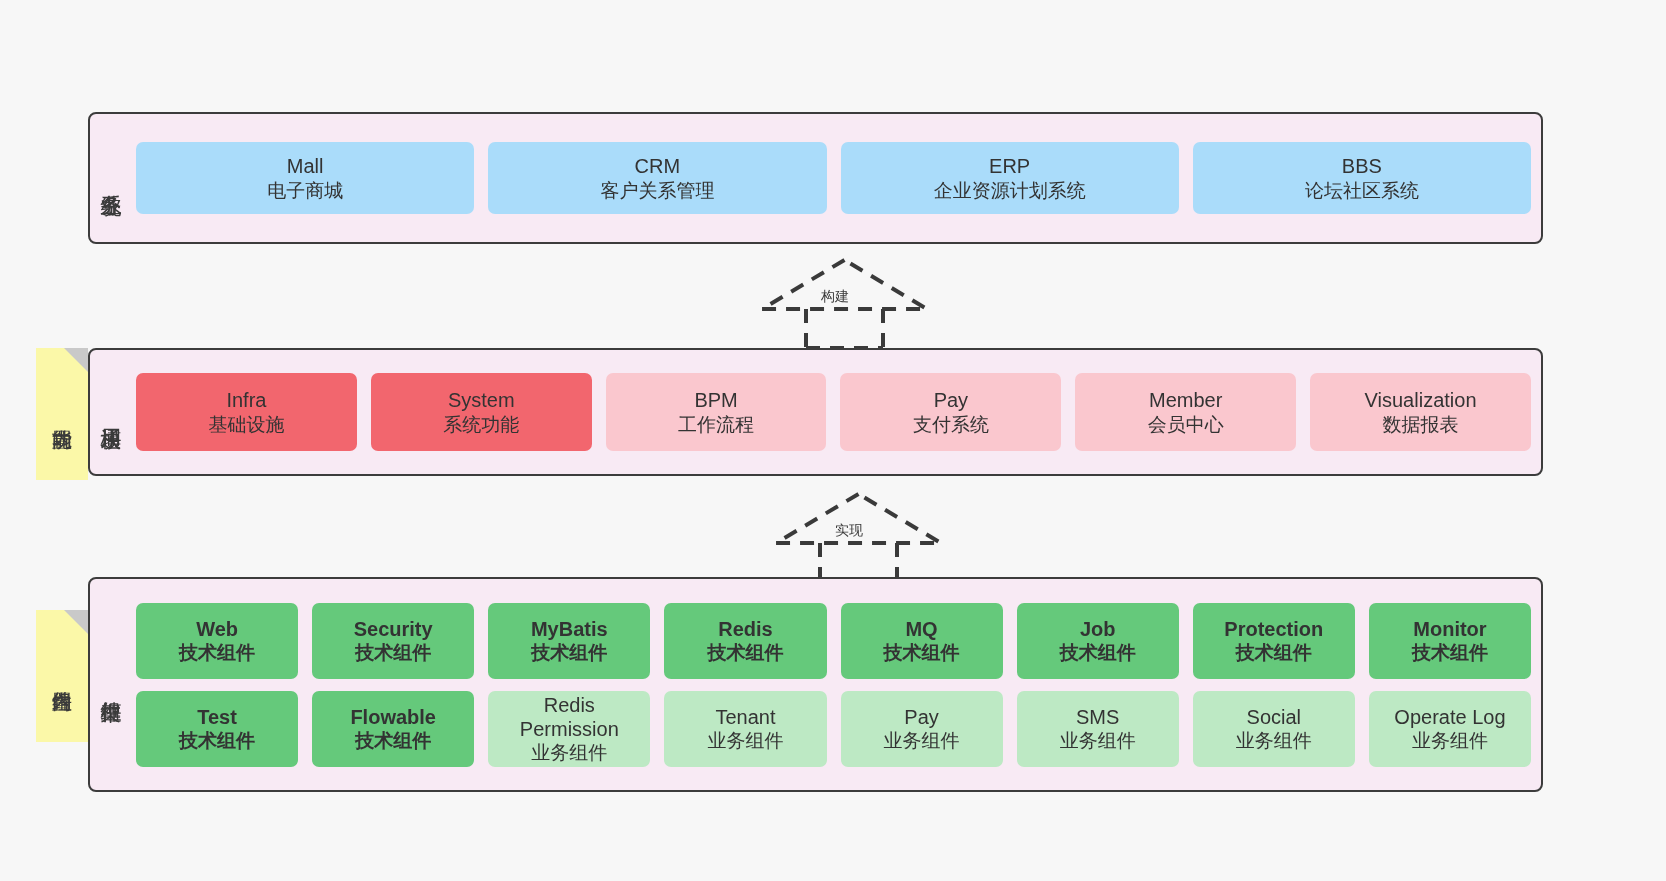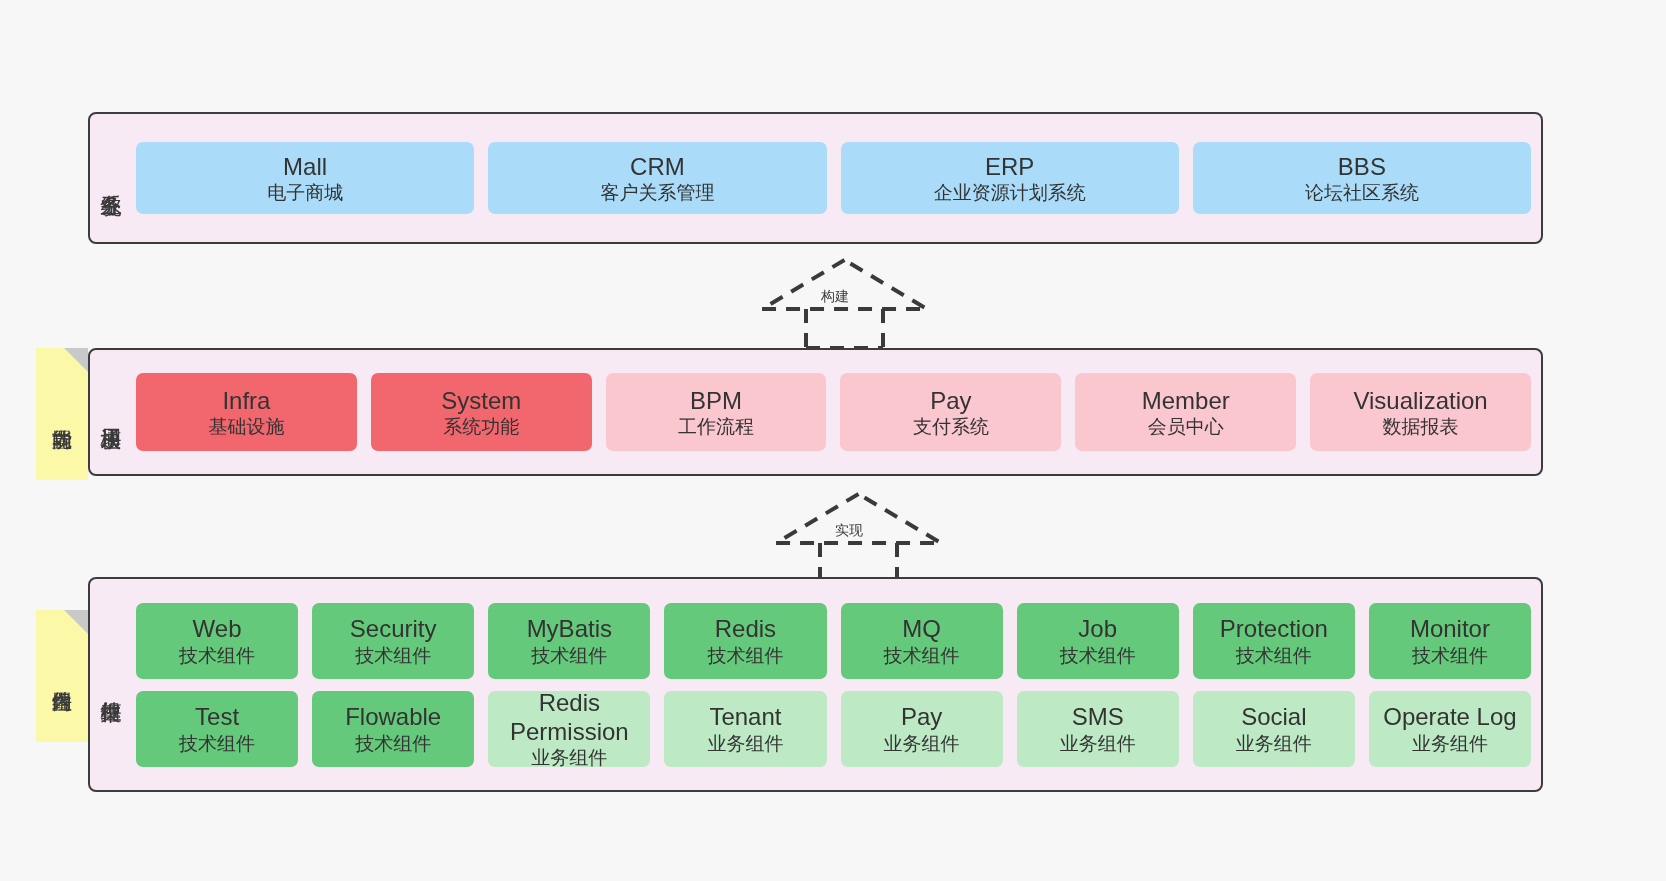--- a/index.html
+++ b/index.html
@@ -73,27 +73,27 @@
     display: flex;
     flex-direction: column;
     align-items: center;
     justify-content: center;
     text-align: center;
     color: #333333;
     line-height: 1.22;
     padding: 6px 4px;
     user-select: none;
   }
-  .node .l1 { font-size: 24px; }
+  .node .l1 { font-size: 20px; }
   .node .l2 { font-size: 19px; }
 
   .node.blue        { background: #aadcfa; }
   .node.red         { background: #f2666e; }
   .node.pink        { background: #fac7ce; }
-  .node.green       { background: #65c97b; }
+  .node.green       { background: #65c97b; font-weight: bold; }
   .node.lightgreen  { background: #bde9c4; }
 
   
   #layer-business { left: 88px;  top: 112px; width: 1455px; height: 132px; }
   #layer-business .node { height: 72px; }
 
   
   #layer-modules  { left: 88px;  top: 348px; width: 1455px; height: 128px; }
   #layer-modules .node { height: 78px; }
 

